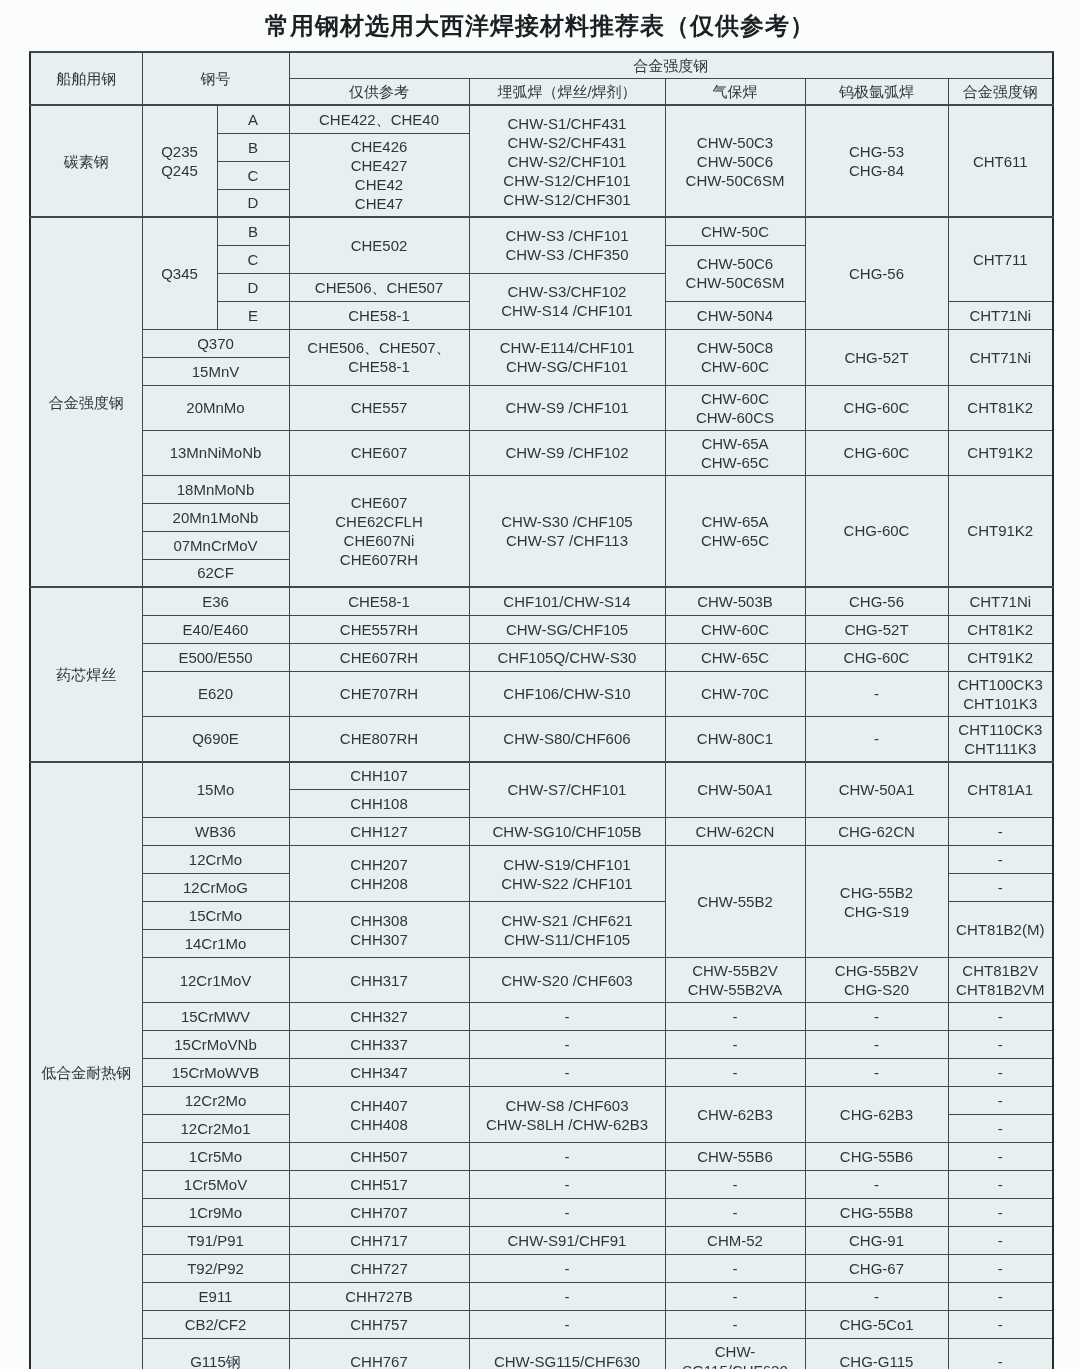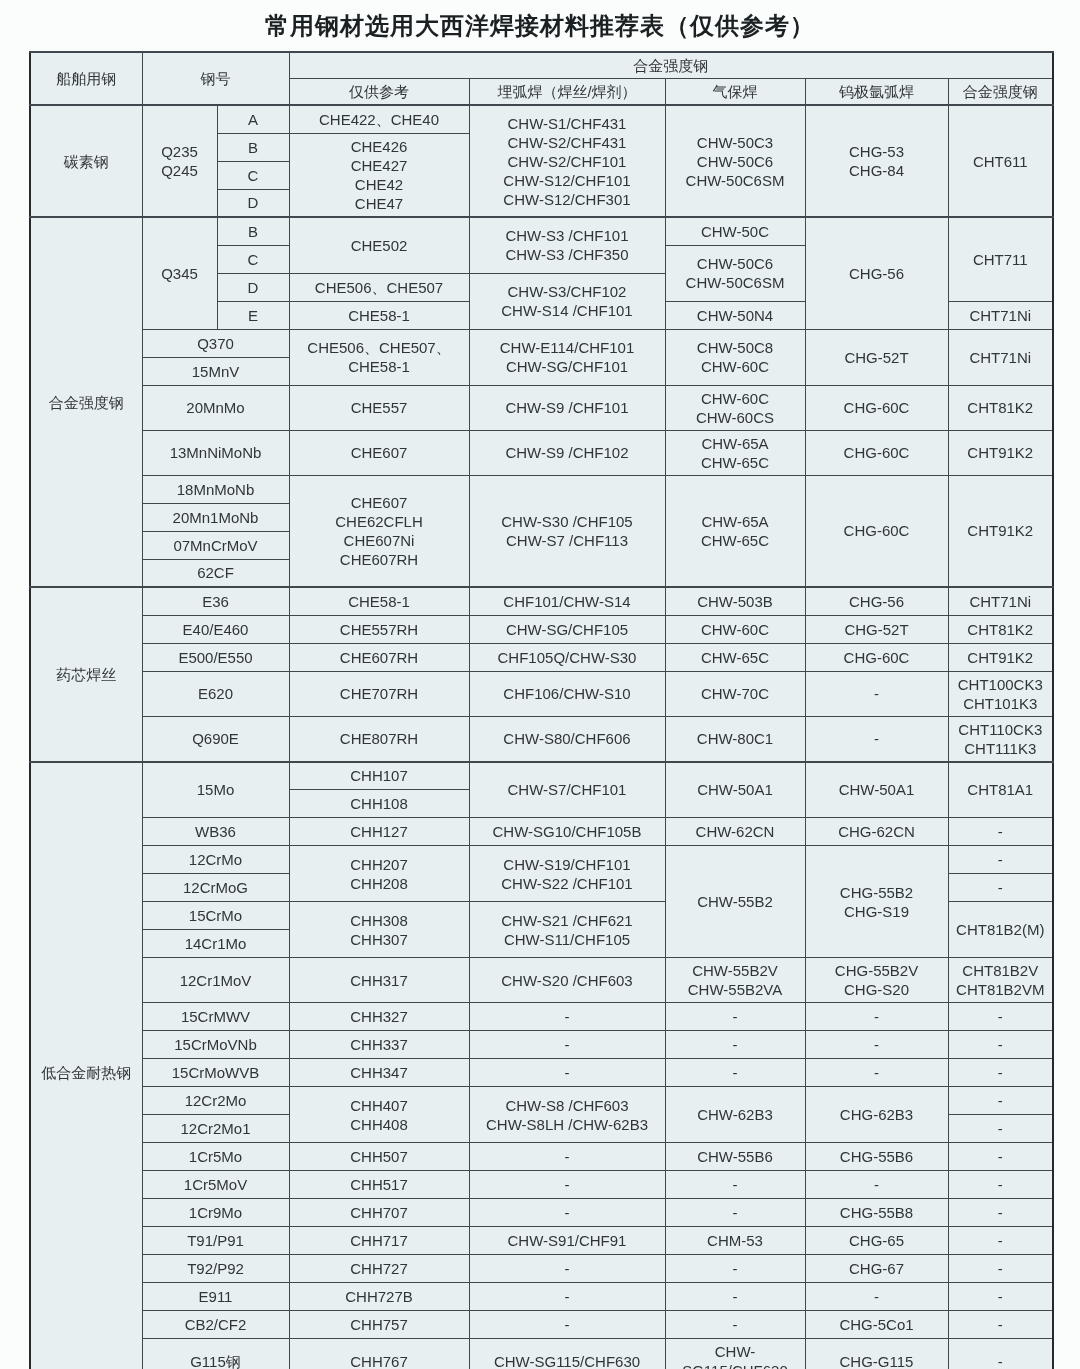--- a/index.html
+++ b/index.html
@@ -359,22 +359,22 @@
           <td>CHH707</td>
           <td>-</td>
           <td>-</td>
           <td>CHG-55B8</td>
           <td>-</td>
         </tr>
         <tr>
           <td colspan="2">T91/P91</td>
           <td>CHH717</td>
           <td>CHW-S91/CHF91</td>
-          <td>CHM-53</td>
-          <td>CHG-65</td>
+          <td>CHM-52</td>
+          <td>CHG-91</td>
           <td>-</td>
         </tr>
         <tr>
           <td colspan="2">T92/P92</td>
           <td>CHH727</td>
           <td>-</td>
           <td>-</td>
           <td>CHG-67</td>
           <td>-</td>
         </tr>

